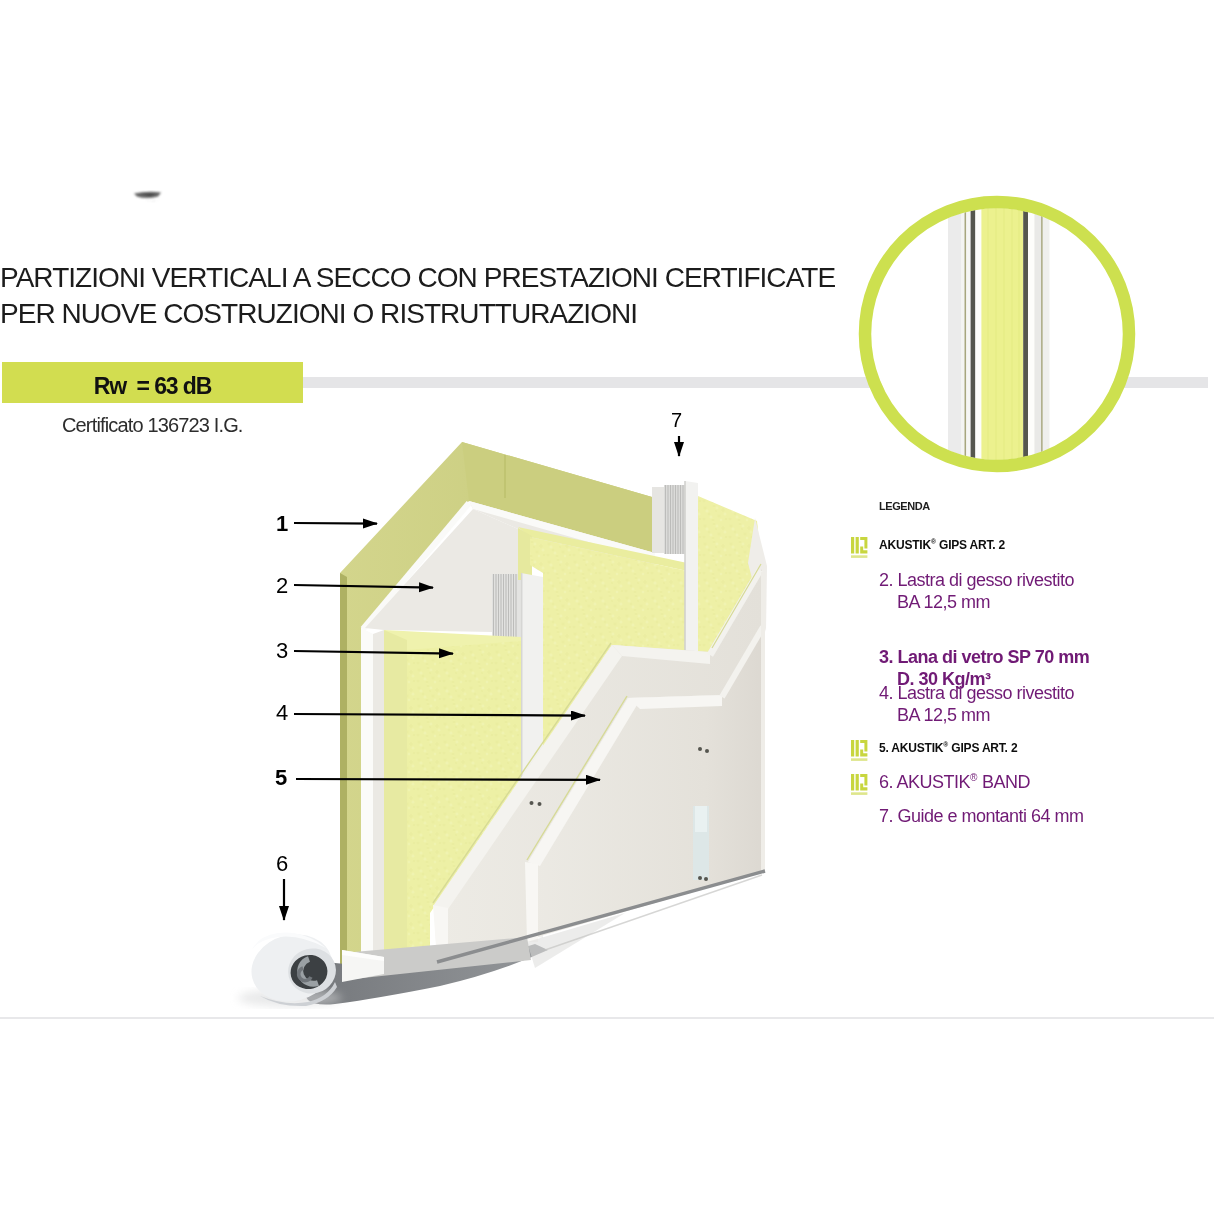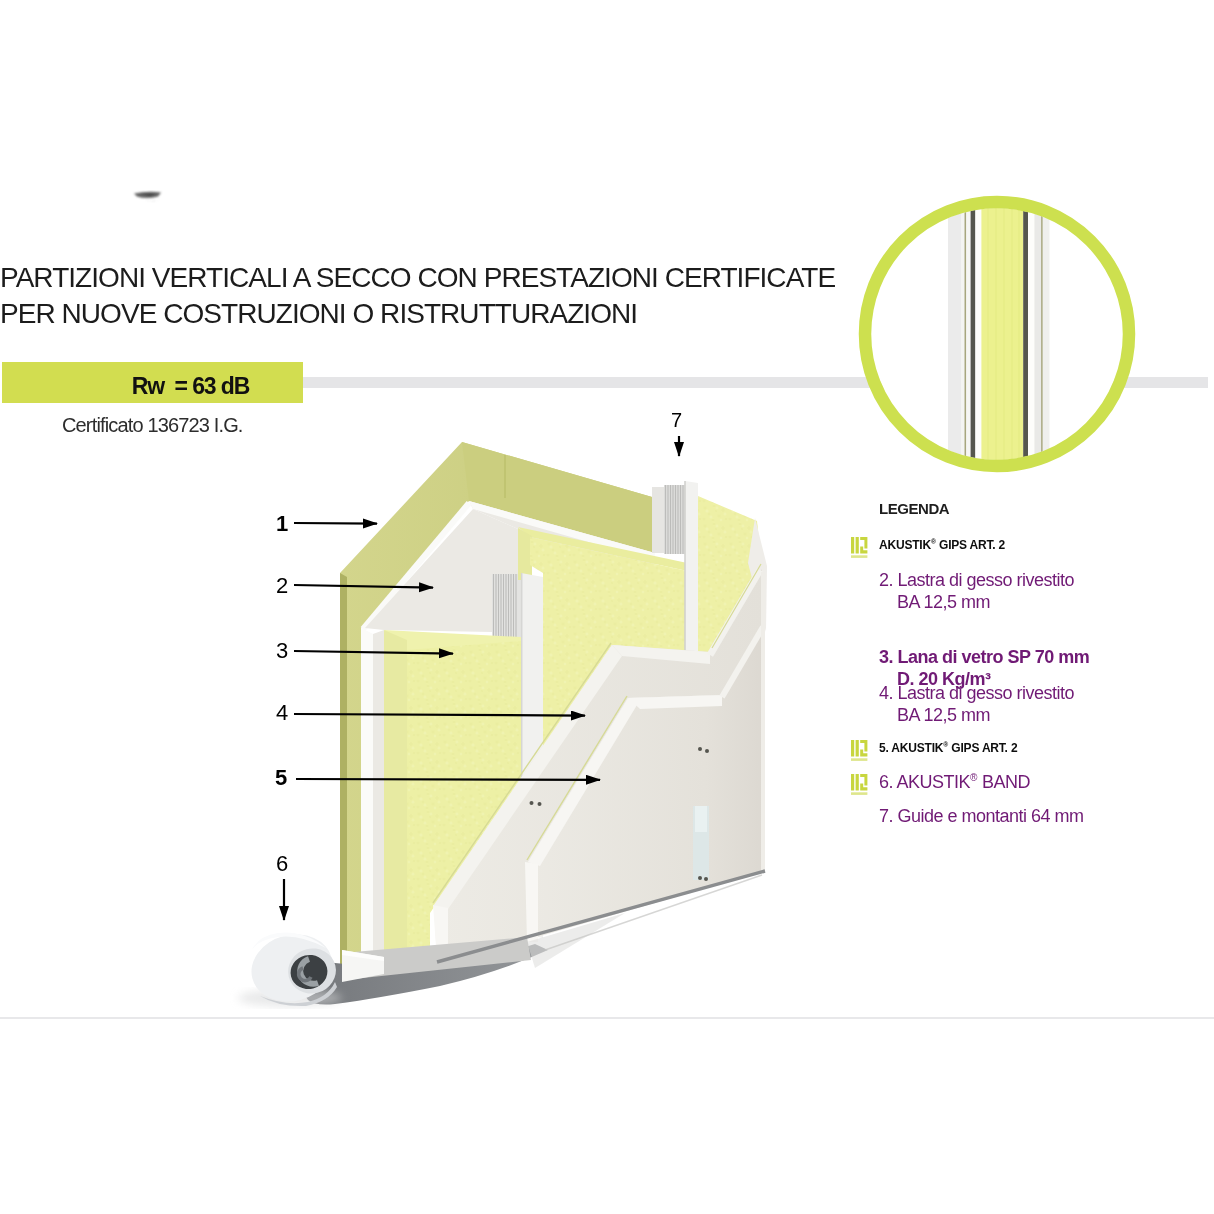--- a/index.html
+++ b/index.html
@@ -1,40 +1,40 @@
 <!DOCTYPE html>
 <html><head>
 <meta charset="utf-8">
 <style>
   html,body{margin:0;padding:0;}
   body{width:1214px;height:1214px;background:#fff;font-family:"Liberation Sans",sans-serif;position:relative;overflow:hidden;}
   .abs{position:absolute;}
   #title{left:0px;top:260px;font-size:28px;line-height:36px;letter-spacing:-0.95px;color:#1c1c1c;white-space:nowrap;}
   #rwbox{left:2px;top:362px;width:301px;height:41px;background:#d2dd50;}
-  #rwtext{left:0;top:4px;width:301px;height:41px;line-height:41px;text-align:center;font-weight:bold;font-size:23px;letter-spacing:-1.1px;color:#111;padding-left:38px;}
+  #rwtext{left:0;top:4px;width:301px;height:41px;line-height:41px;text-align:center;font-weight:bold;font-size:23px;letter-spacing:-1.1px;color:#111;}
   #graybar{left:303px;top:377px;width:905px;height:11px;background:#e5e5e7;}
   #cert{left:62px;top:414px;font-size:20px;letter-spacing:-0.85px;color:#2d2d2d;}
   .lg{position:absolute;left:879px;white-space:nowrap;color:#701a75;font-size:18px;line-height:22px;letter-spacing:-0.5px;}
   .lgb{position:absolute;left:879px;white-space:nowrap;color:#0e0e0e;font-size:12px;line-height:22px;font-weight:bold;letter-spacing:-0.2px;}
   sup{font-size:56%;vertical-align:super;letter-spacing:0;}
 </style>
 </head>
 <body>
 <div class="abs" id="title">PARTIZIONI VERTICALI A SECCO CON PRESTAZIONI CERTIFICATE<br>PER NUOVE COSTRUZIONI O RISTRUTTURAZIONI</div>
 <div class="abs" id="graybar"></div>
 <div class="abs" style="left:0;top:1017px;width:1214px;height:2px;background:#e8e8ea;"></div>
 <div class="abs" id="rwbox">
     <div class="abs" id="rwtext">Rw&nbsp; = 63 dB</div>
   </div>
 <div class="abs" id="cert">Certificato 136723 I.G.</div>
 
-<div class="abs" style="left:879px;top:500px;font-size:15px;font-weight:bold;letter-spacing:-0.45px;color:#1e1e1e;">LEGENDA</div>
+<div class="abs" style="left:879px;top:500px;font-size:11px;font-weight:bold;letter-spacing:-0.45px;color:#1e1e1e;">LEGENDA</div>
 <div class="lgb" style="top:531px;">AKUSTIK<sup>®</sup> GIPS ART. 2</div>
 <div class="lg" style="top:569px;">2. Lastra di gesso rivestito<br><span style="margin-left:18px;">BA 12,5 mm</span></div>
-<div class="lg" style="top:646px;font-weight:bold;">3. Lana di vetro SP 70 mm<br><span style="margin-left:18px;">D. 20 Kg/m³</span></div>
+<div class="lg" style="top:646px;font-weight:bold;">3. Lana di vetro SP 70 mm<br><span style="margin-left:18px;">D. 30 Kg/m³</span></div>
 <div class="lg" style="top:682px;">4. Lastra di gesso rivestito<br><span style="margin-left:18px;">BA 12,5 mm</span></div>
 <div class="lgb" style="top:734px;">5. AKUSTIK<sup>®</sup> GIPS ART. 2</div>
 <div class="lg" style="top:766.5px;">6. AKUSTIK<sup>®</sup> BAND</div>
 <div class="lg" style="top:805px;">7. Guide e montanti 64 mm</div>
 
 <svg class="abs" style="left:0;top:0;" width="1214" height="1214" viewBox="0 0 1214 1214">
 <defs>
   <linearGradient id="oliveG" x1="0" y1="0" x2="1" y2="0">
     <stop offset="0" stop-color="#d3d58c"></stop>
         <stop offset="1" stop-color="#c6ca7a"></stop>

